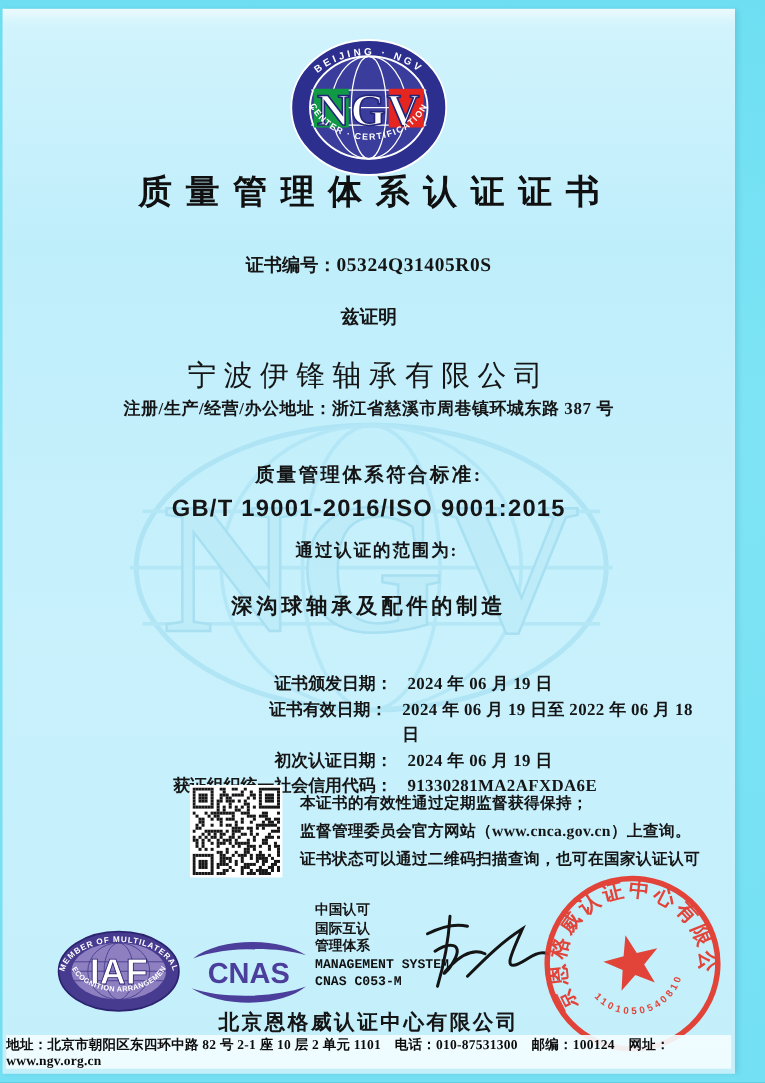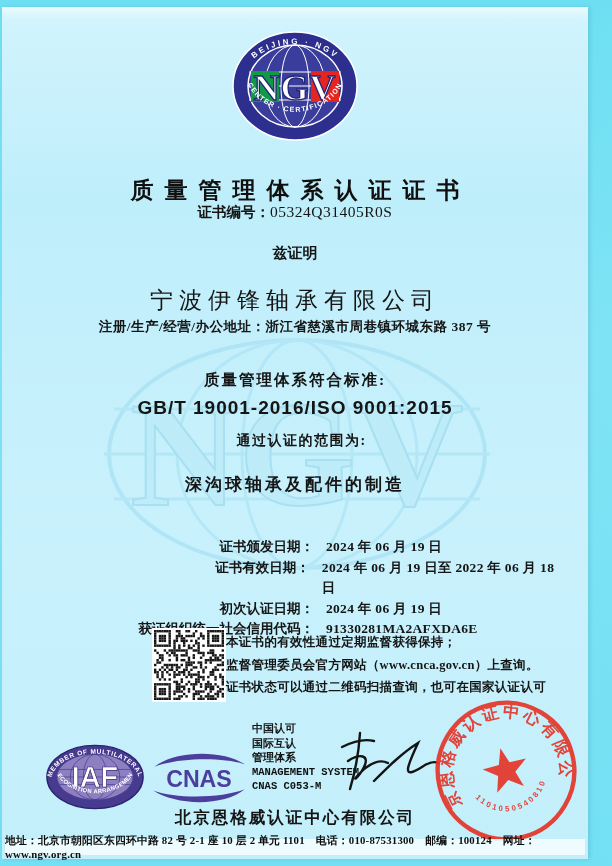--- a/index.html
+++ b/index.html
@@ -11,51 +11,51 @@
   .page{
     position:absolute;left:2px;top:7px;width:586px;height:852px;
     background:linear-gradient(180deg,#d2f4fd 0%,#bfeefb 22%,#c8f1fc 60%,#c3effb 100%);
     box-shadow:inset 0 14px 14px -10px rgba(255,255,255,.8), 2px 0 4px rgba(0,60,80,.12);
   }
   .abs{position:absolute;left:0;right:0;}
   .center{text-align:center;}
   
   .logo-wrap{top:23px;display:flex;justify-content:center;}
   
-  .cert-title{top:128px;font-size:23px;font-weight:700;letter-spacing:11px;text-indent:11px;color:#101010;margin-top:40px;}
+  .cert-title{top:128px;font-size:27px;font-weight:700;letter-spacing:11px;text-indent:11px;color:#101010;}
   .cert-no{top:196px;font-size:14.5px;font-weight:700;}
-  .cert-no .num{font-family:"Liberation Serif",serif;font-weight:400;font-size:15.5px;letter-spacing:.5px;}
+  .cert-no .num{font-family:"Liberation Serif",serif;font-weight:700;font-size:15.5px;letter-spacing:.5px;}
   .certify{top:237px;font-size:15px;font-weight:700;}
   .company{top:278px;font-size:23px;font-weight:400;letter-spacing:6px;}
   .address{top:311px;font-size:13.5px;font-weight:700;letter-spacing:.5px;}
   .std-heading{top:363px;font-size:15.5px;font-weight:700;letter-spacing:2px;}
   .std-code{top:390px;font-size:19px;font-weight:700;font-family:"Liberation Sans",sans-serif;letter-spacing:1px;}
   .scope-heading{top:425px;font-size:14px;font-weight:700;letter-spacing:1.5px;padding-left:13px;}
   .scope-value{top:466px;font-size:17px;font-weight:700;letter-spacing:3px;}
   
   .dates{top:530px;left:30px;right:20px;}
   .date-row{display:flex;line-height:20.5px;font-size:13.5px;}
   .date-row .lb{width:282px;text-align:right;font-weight:700;}
   .date-row .val{margin-left:12px;font-weight:600;letter-spacing:.3px;}
   
   .qr-row{top:621px;left:150px;right:10px;display:flex;}
   .qr-box{width:74px;height:74px;background:#fdfdfd;padding:2px;box-sizing:border-box;}
-  .qr-notes{padding-top:3px;font-size:12.5px;font-weight:700;line-height:22.5px;letter-spacing:.3px;}
+  .qr-notes{margin-left:14px;padding-top:3px;font-size:12.5px;font-weight:700;line-height:22.5px;letter-spacing:.3px;}
   
   .bottom-row{top:690px;height:118px;}
   .iaf{position:absolute;left:38px;top:44px;}
   .cnas{position:absolute;left:150px;top:52px;}
   .accred{position:absolute;left:250px;top:24px;font-family:"Liberation Sans",sans-serif;}
   .accred .cn{font-size:11px;font-weight:700;line-height:14.5px;font-family:"Liberation Serif",serif;}
   .accred .en{font-size:10.5px;font-weight:700;line-height:14px;color:#111;font-family:Liberation Mono, monospace;}
   .sig{position:absolute;left:328px;top:30px;}
   .seal{position:absolute;left:426px;top:-4px;}
   .issuer{top:800px;font-size:16.5px;font-weight:700;letter-spacing:2px;}
   
-  .footer-bar{position:absolute;left:3px;right:3px;bottom:4px;height:16px;background:rgba(243,253,255,.92);
+  .footer-bar{position:absolute;left:3px;right:3px;bottom:4px;height:27px;background:rgba(243,253,255,.92);
     display:flex;align-items:center;justify-content:center;font-size:10.8px;font-weight:700;letter-spacing:.2px;color:#0d0d0d;}
   
   .watermark{position:absolute;left:100px;top:330px;opacity:.55;pointer-events:none;}
 </style>
 </head>
 <body>
 
 <div class="stage">
   <div class="page">
 

